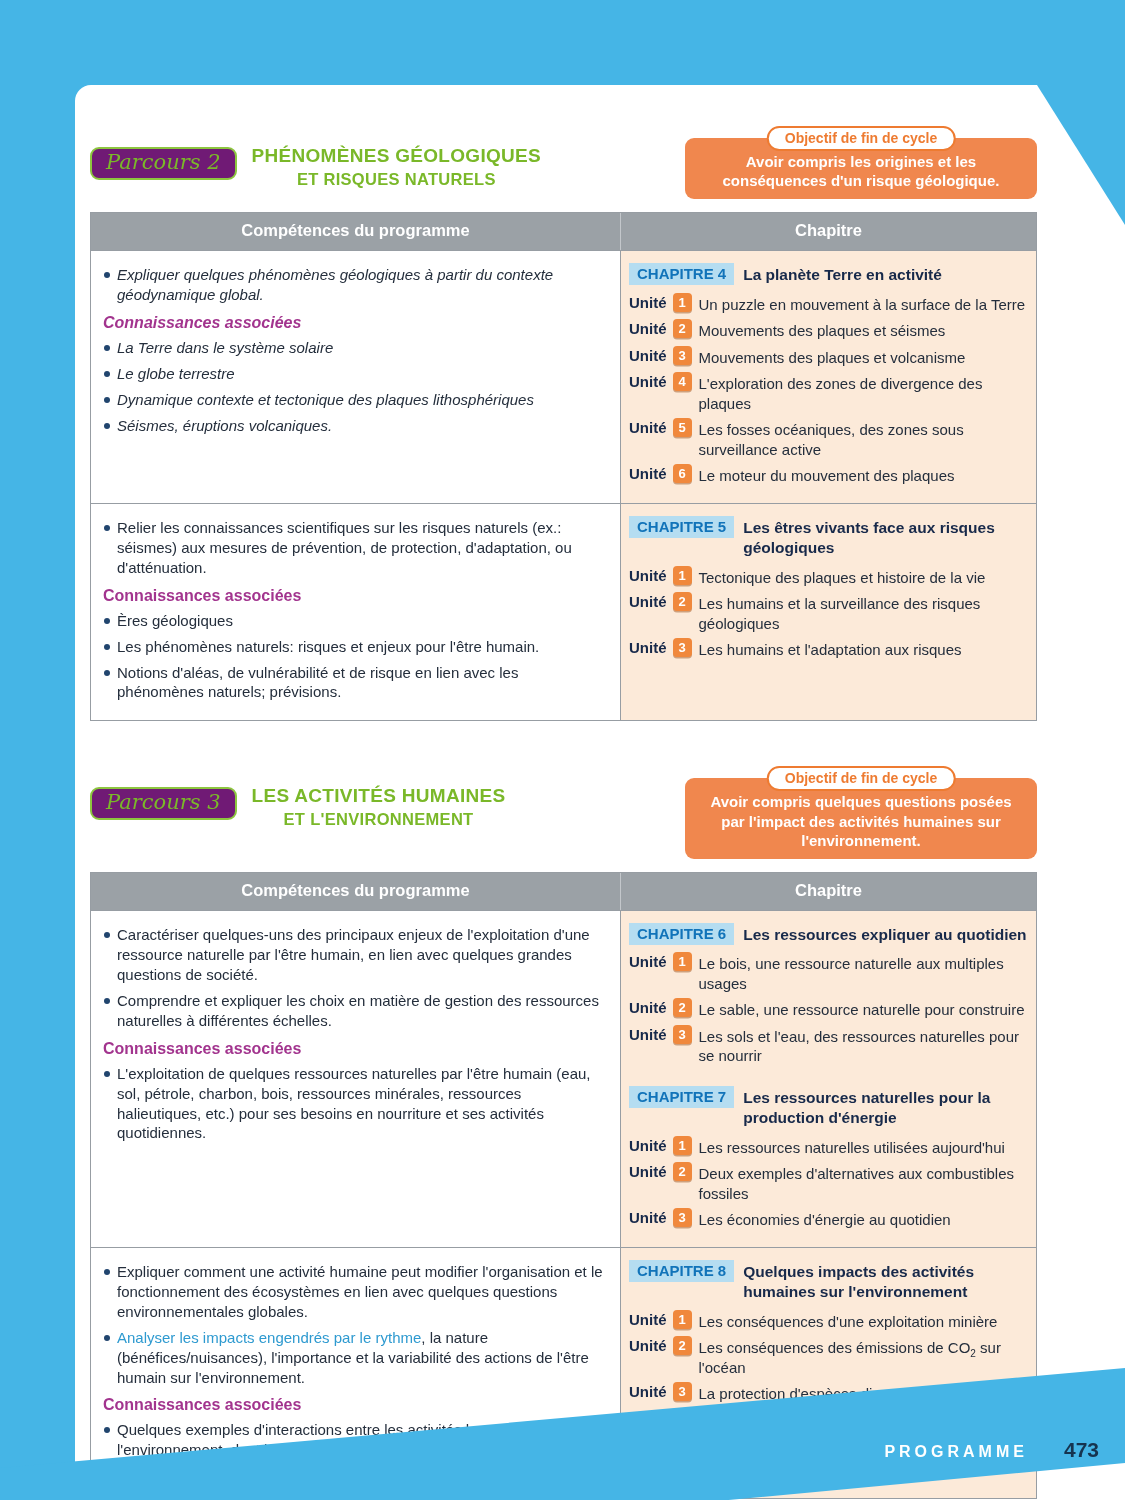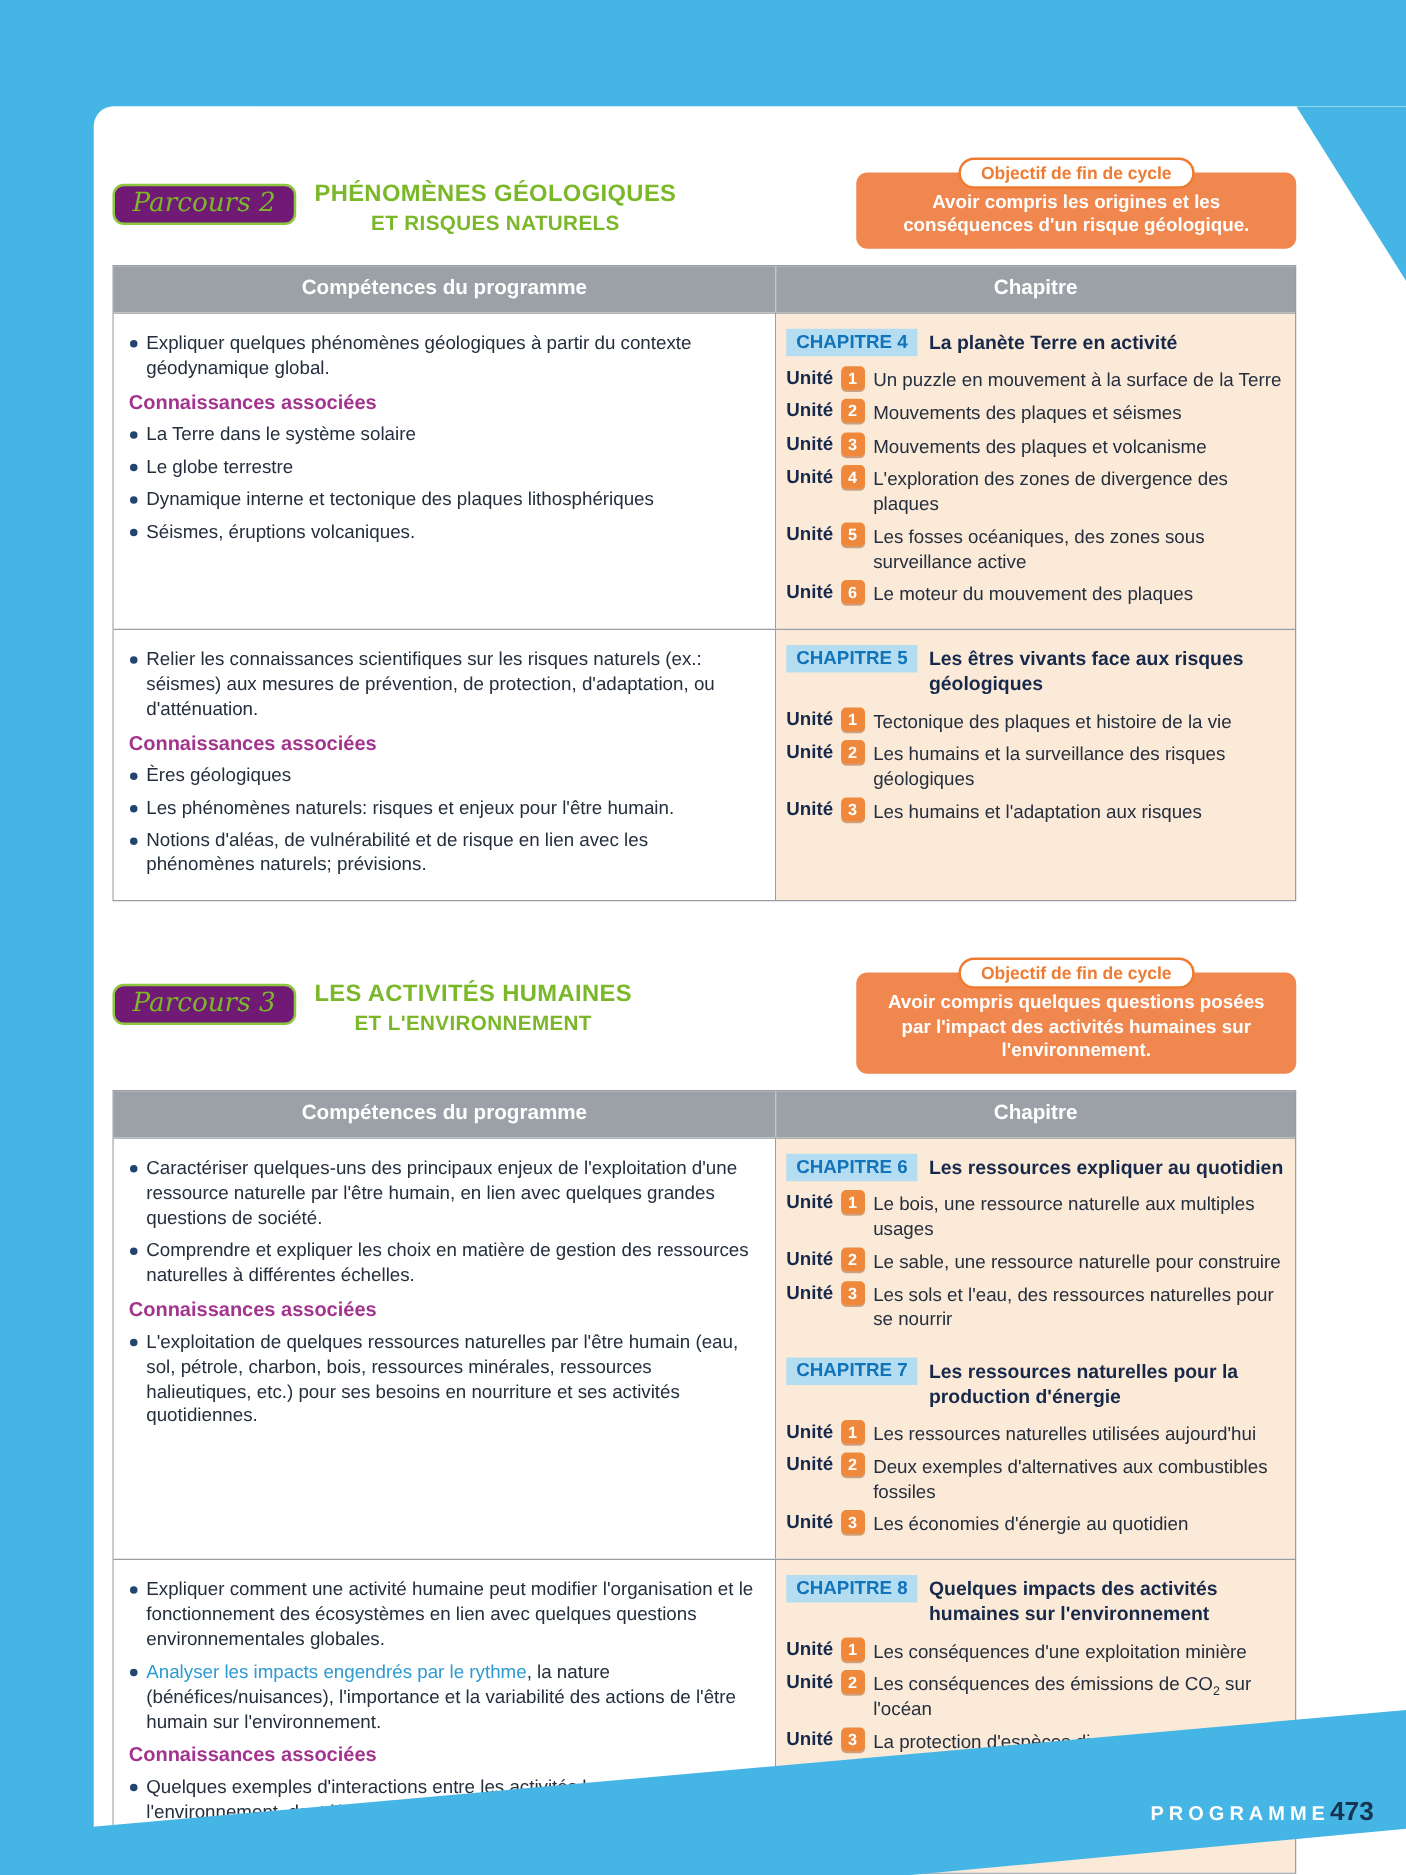--- a/index.html
+++ b/index.html
@@ -61,21 +61,21 @@
   .unit-label{flex:none;font-weight:bold;color:var(--navy);margin-right:6px;padding-top:1px;}
   .unit-num{flex:none;width:19px;height:19px;border-radius:4px;background:var(--unit-orange);color:#fff;
     font-weight:bold;font-size:13px;line-height:19px;text-align:center;margin-right:7px;
     box-shadow:0 1.5px 0 rgba(150,70,10,.45);}
   .unit-text{line-height:1.3;padding-top:2px;}
   sub{font-size:10px;line-height:0;}
 
   .bottom-stripe{position:absolute;left:0;top:1360px;width:1125px;height:240px;background:var(--page-blue);
     clip-path:polygon(0px 108px,1125px 8px,1125px 103px,0px 208px);}
 
-  .footer{position:absolute;top:1438px;right:26px;display:flex;align-items:baseline;}
+  .footer{position:absolute;top:1438px;right:26px;display:flex;align-items:baseline;gap:36px;}
   .footer-label{color:#fff;font-weight:bold;font-size:16px;letter-spacing:4px;}
   .footer-num{color:var(--page-number);font-weight:bold;font-size:21px;}
 </style>
 </head>
 <body>
 
 <div class="canvas">
   <div class="page">
     <div class="corner-wedge"></div>
 
@@ -87,37 +87,37 @@
           <div class="t2">ET RISQUES NATURELS</div>
         </div>
         <div class="objective">
           <div class="obj-pill">Objectif de fin de cycle</div>
           <div class="obj-text">Avoir compris les origines et les conséquences d'un risque géologique.</div>
         </div>
       </div>
       <div class="prog-table">
         <div class="th th-left">Compétences du programme</div>
         <div class="th">Chapitre</div>
-      <div class="cell comp-cell" style="min-height: 200px;">
+      <div class="cell comp-cell" style="min-height: 200px; font-style: italic;">
             <div class="comp-item">
               <span class="dot"></span>
               <span class="comp-text"><span>Expliquer quelques phénomènes géologiques à partir du contexte géodynamique global.</span></span>
             </div>
             <div class="comp-heading">Connaissances associées</div>
             <div class="comp-item">
               <span class="dot"></span>
               <span class="comp-text"><span>La Terre dans le système solaire</span></span>
             </div>
             <div class="comp-item">
               <span class="dot"></span>
               <span class="comp-text"><span>Le globe terrestre</span></span>
             </div>
             <div class="comp-item">
               <span class="dot"></span>
-              <span class="comp-text"><span>Dynamique interne et tectonique des plaques lithosphériques</span></span>
+              <span class="comp-text"><span>Dynamique contexte et tectonique des plaques lithosphériques</span></span>
             </div>
             <div class="comp-item">
               <span class="dot"></span>
               <span class="comp-text"><span>Séismes, éruptions volcaniques.</span></span>
             </div>
           </div>
           <div class="cell chap-cell" style="min-height: 200px;">
             <div class="chap-block">
               <div class="chap-line">
                 <span class="chap-badge">CHAPITRE 4</span>

